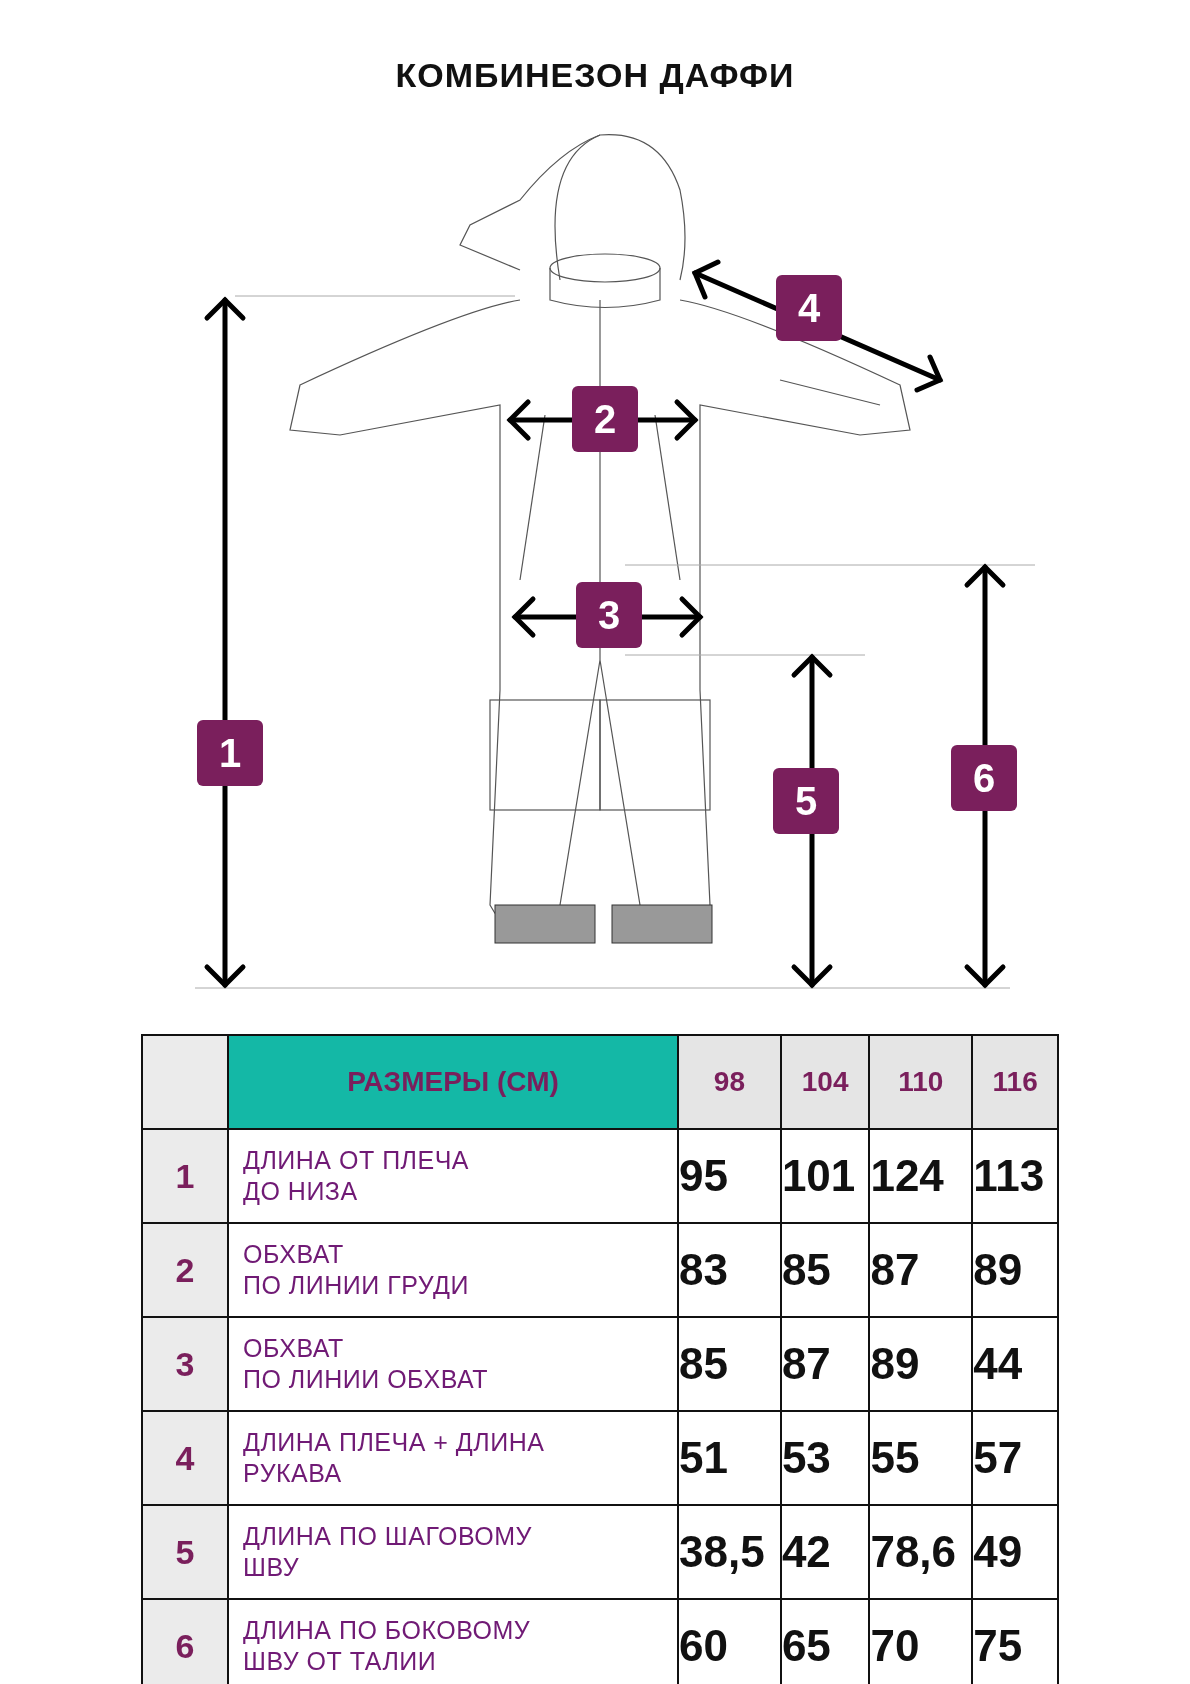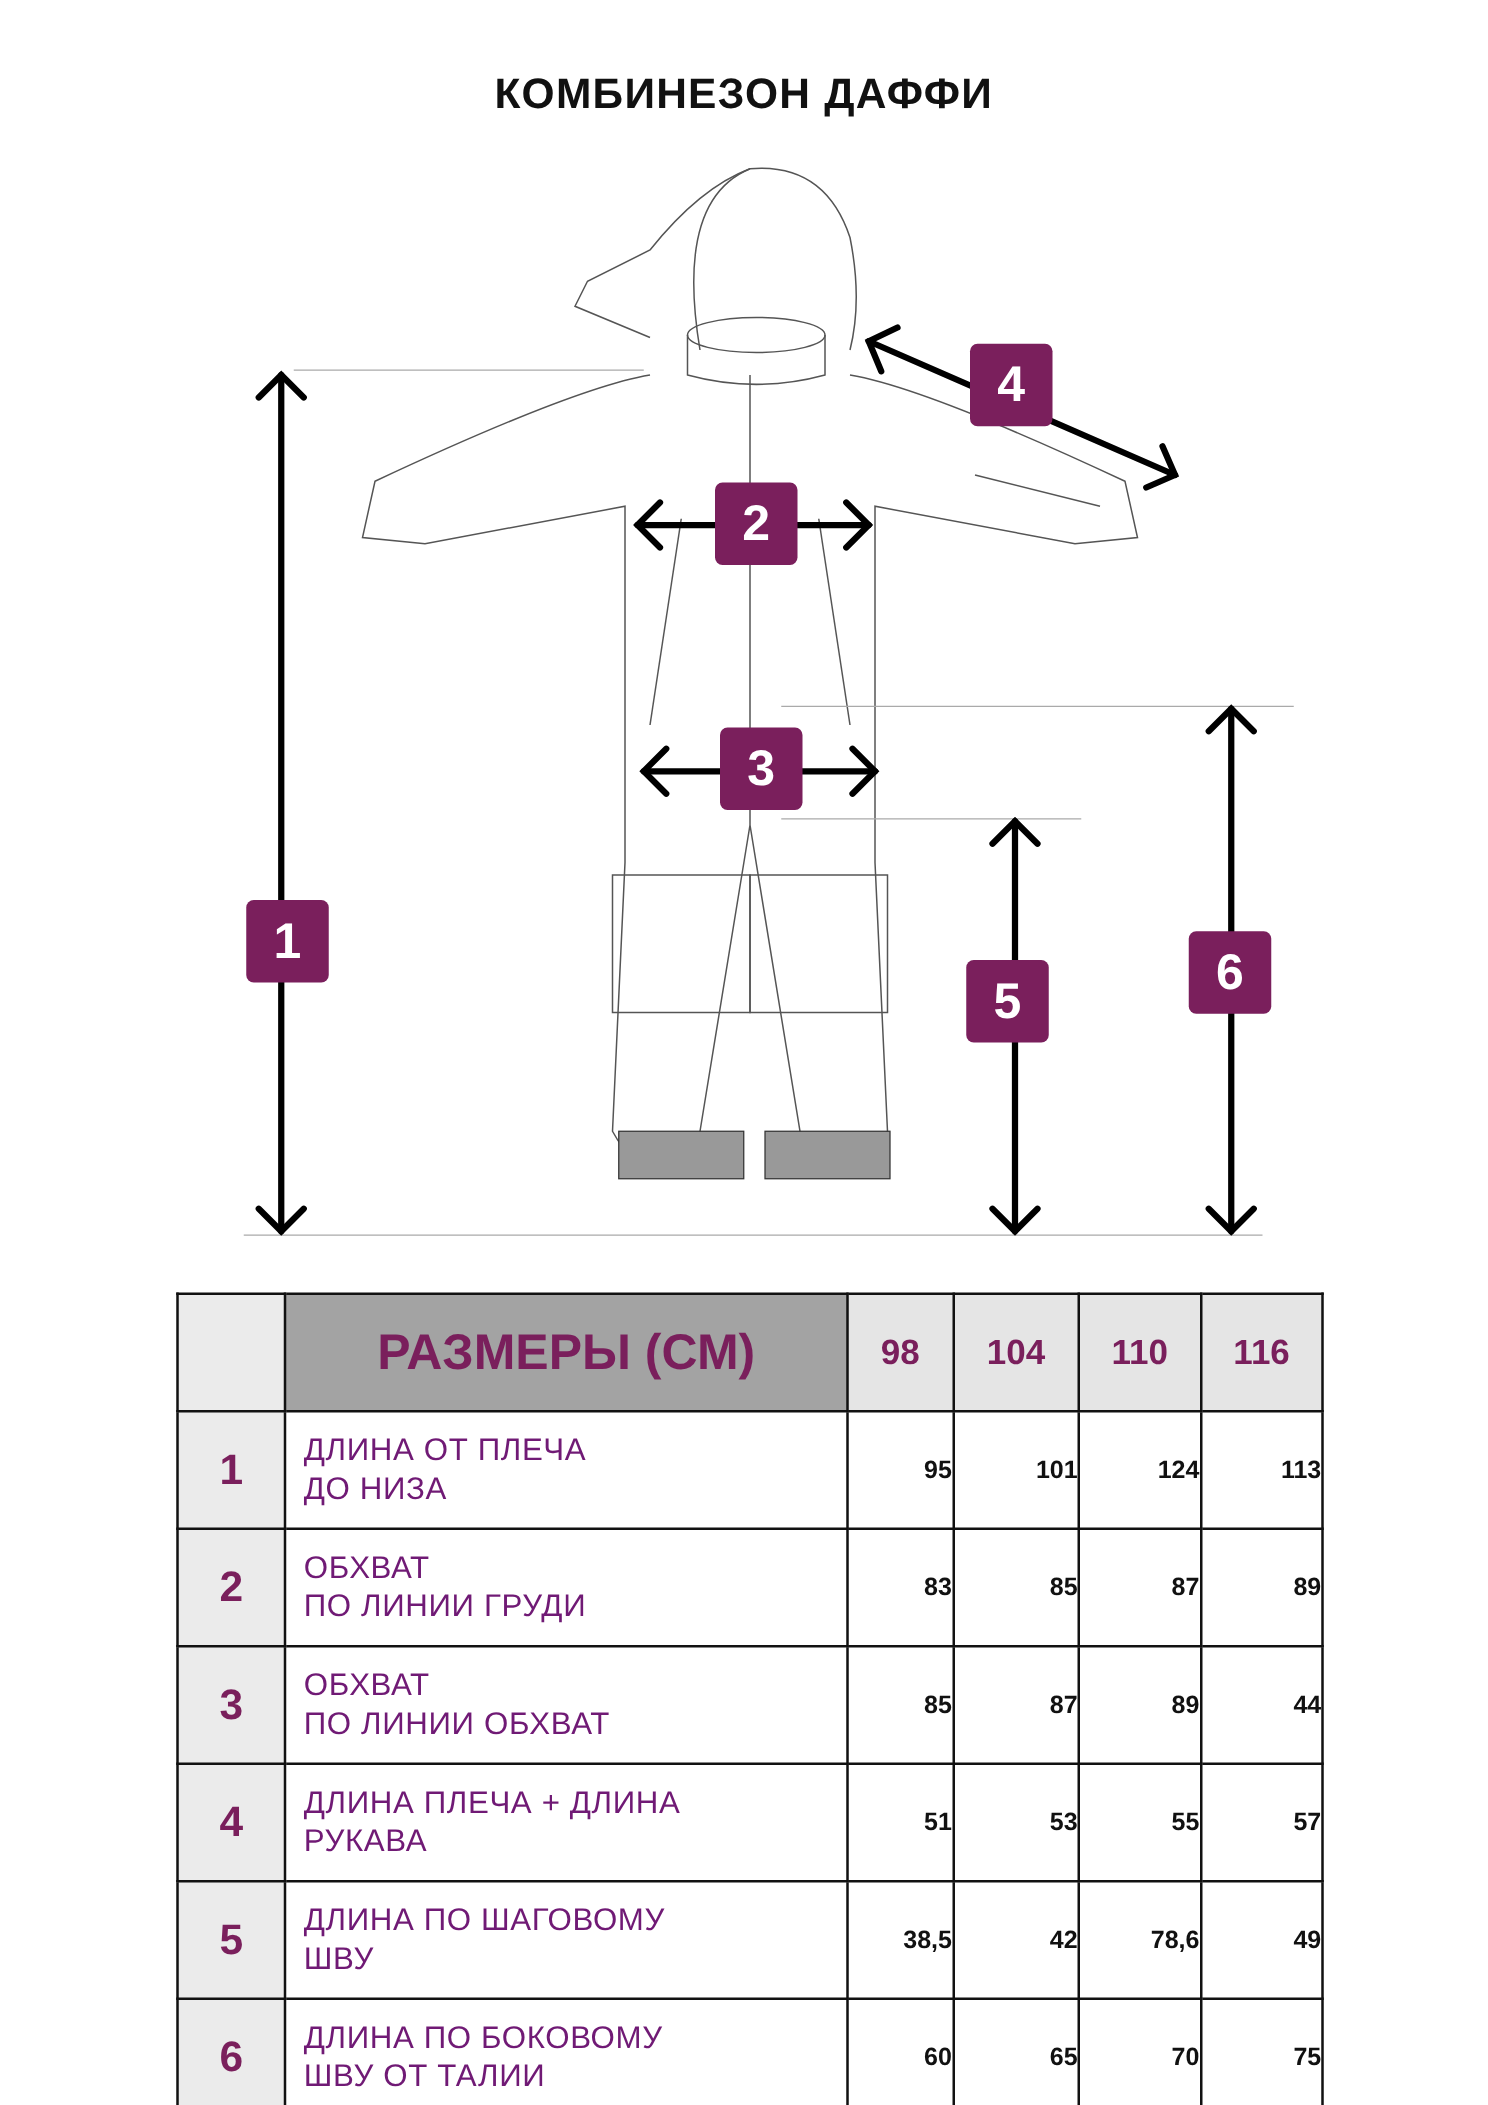--- a/index.html
+++ b/index.html
@@ -3,23 +3,23 @@
 <meta charset="utf-8">
 <style>
   html, body { margin: 0; padding: 0; background: #ffffff; }
   body { width: 1190px; height: 1684px; position: relative; overflow: hidden; font-family: "Liberation Sans", "DejaVu Sans", sans-serif; }
   .title { position: absolute; top: 56px; left: 0; width: 1190px; text-align: center; font-size: 34px; font-weight: 700; color: #111; letter-spacing: 1px; }
   .diagram { position: absolute; left: 0; top: 100px; width: 1190px; height: 900px; }
   .badge { position: absolute; background: #7a1f5c; color: #fff; font-weight: 700; font-size: 40px; border-radius: 6px; display: flex; align-items: center; justify-content: center; }
   table.sizes { position: absolute; left: 141px; top: 1034px; width: 918px; border-collapse: collapse; }
   table.sizes td { border: 2px solid #111; height: 92px; padding: 0; }
   .num-col { width: 84px; background: #ebebeb; text-align: center; color: #7a1f5c; font-weight: 700; font-size: 34px; }
-  .hdr { background: #a3a3a3; color: #7a1f5c; font-weight: 700; font-size: 40px; text-align: center; margin-left: 18px; }
+  .hdr { background: #14b8a6; color: #7a1f5c; font-weight: 700; font-size: 28px; text-align: center; margin-left: 18px; }
   .desc { width: 434px; font-size: 25px; color: #701a75; padding-left: 14px !important; line-height: 31px; letter-spacing: 0.5px; }
-  .val { text-align: right; font-weight: 700; font-size: 20px; color: #111; border-radius: 32px; }
+  .val { text-align: left; font-weight: 700; font-size: 44px; color: #111; border-radius: 32px; }
   .hdr-size { background: #e5e5e5; color: #7a1f5c; font-weight: 700; font-size: 28px; text-align: center; }
 </style>
 </head>
 <body>
 
 <div class="title">КОМБИНЕЗОН ДАФФИ</div>
 
 <div class="diagram">
   <svg width="1190" height="900" viewBox="0 100 1190 900" style="position:absolute;left:0;top:0">
     <g fill="none" stroke="#555" stroke-width="1.2">

